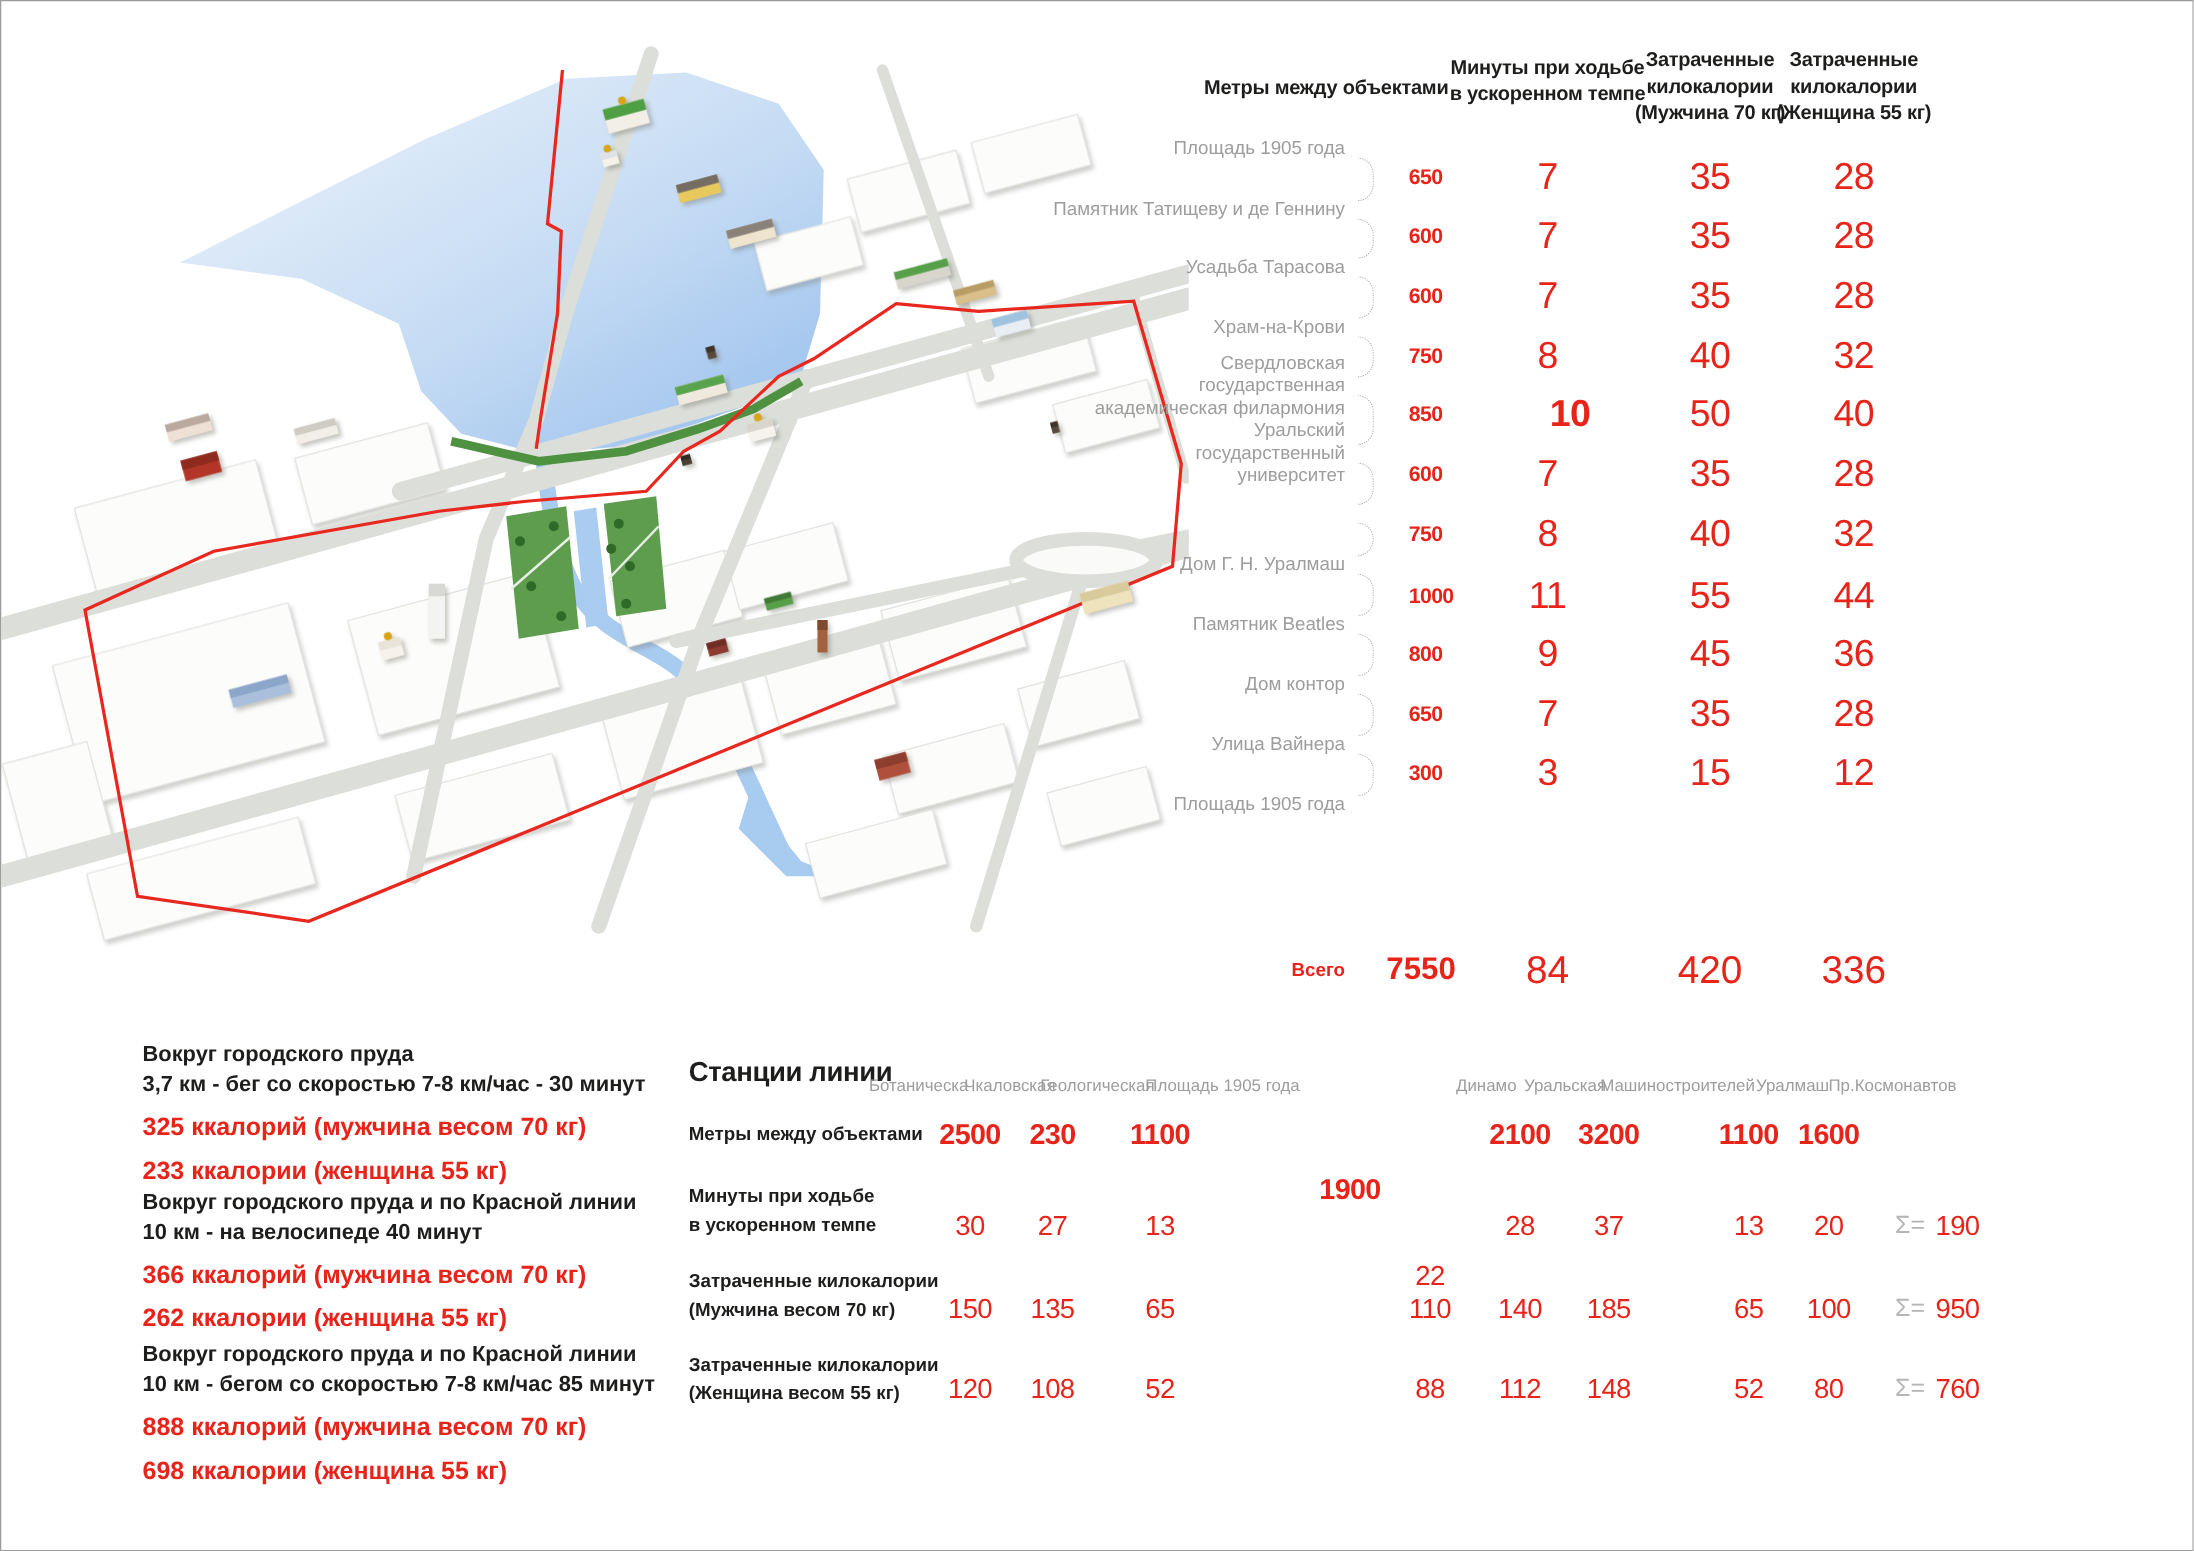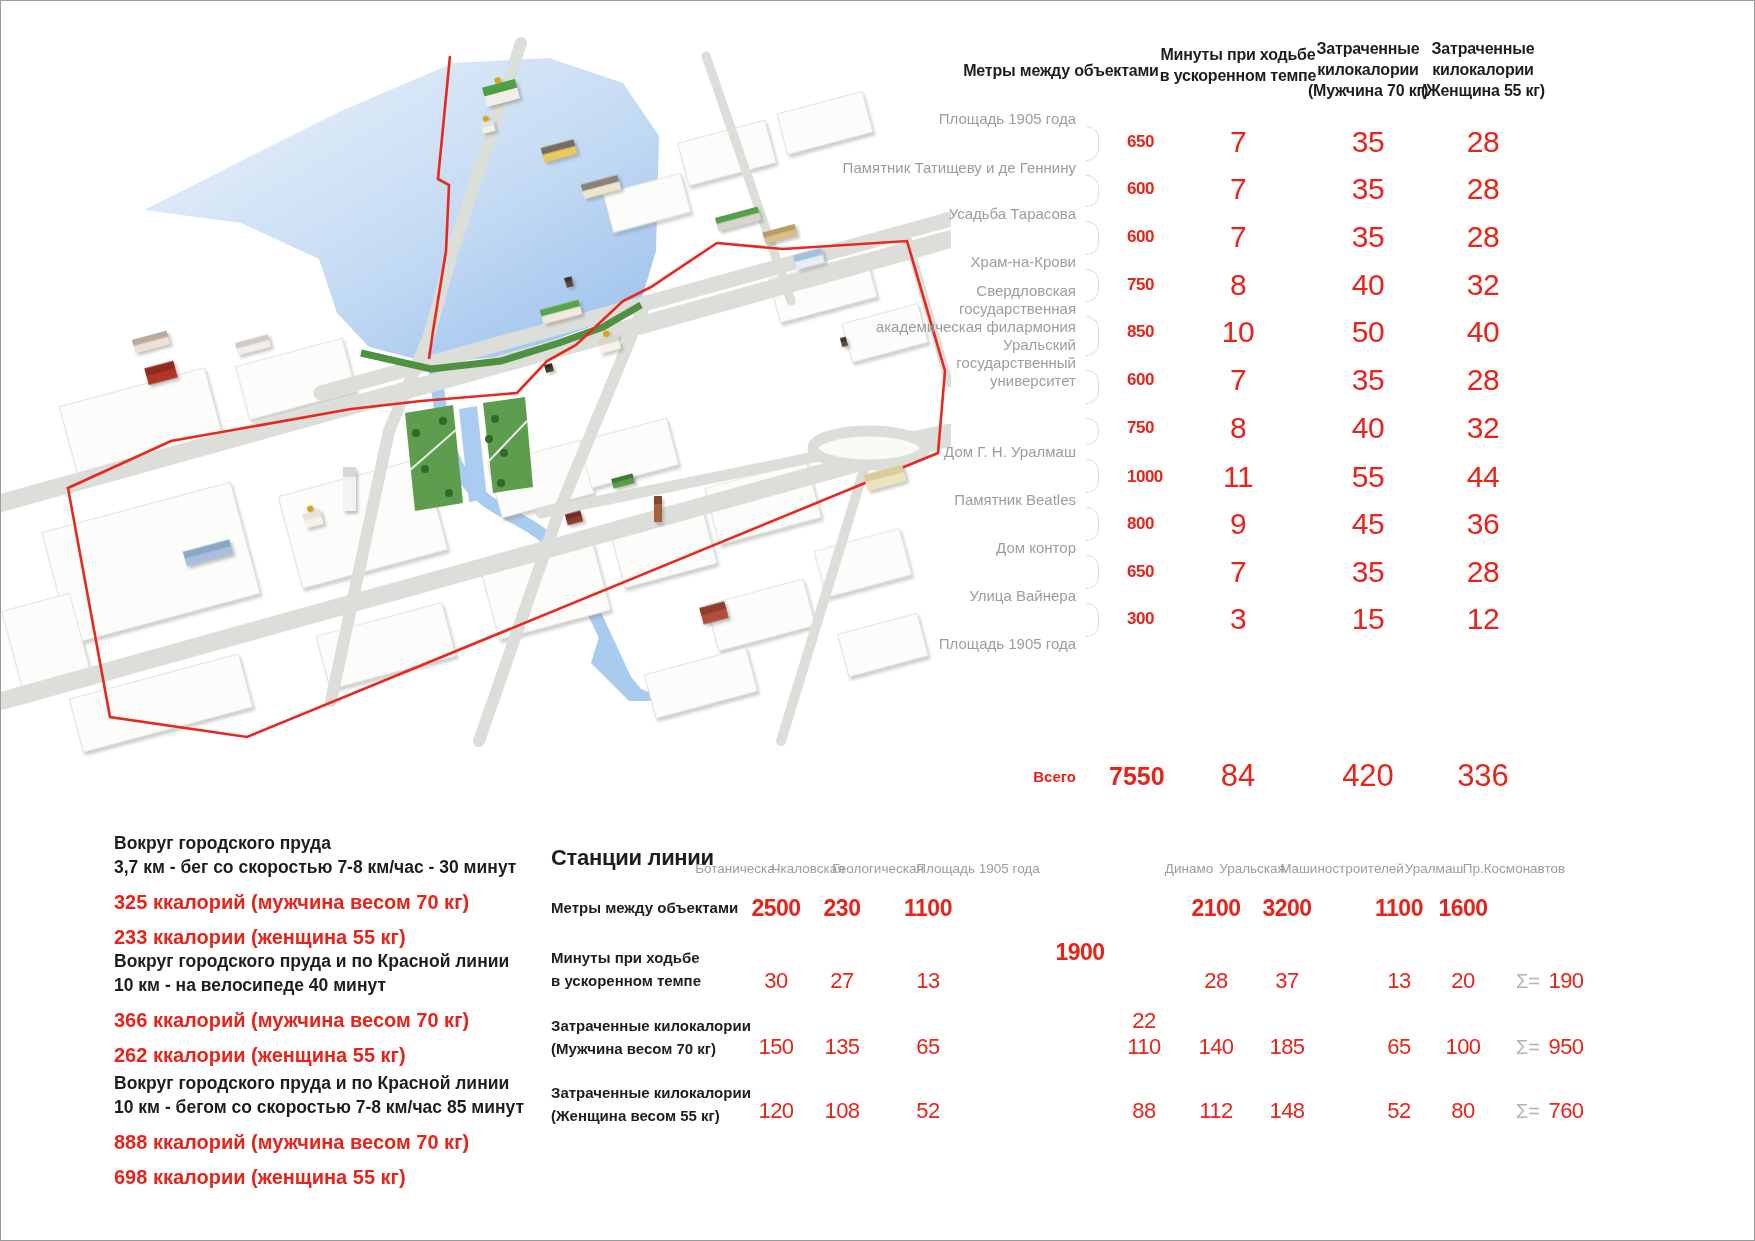--- a/index.html
+++ b/index.html
@@ -269,21 +269,21 @@
         <div class="wt-num" style="left: 692px; top: 188px;">28</div>
         <div class="wt-m" style="top: 236px;">600</div>
         <div class="wt-num" style="left: 447px; top: 236px;">7</div>
         <div class="wt-num" style="left: 577px; top: 236px;">35</div>
         <div class="wt-num" style="left: 692px; top: 236px;">28</div>
         <div class="wt-m" style="top: 284px;">750</div>
         <div class="wt-num" style="left: 447px; top: 284px;">8</div>
         <div class="wt-num" style="left: 577px; top: 284px;">40</div>
         <div class="wt-num" style="left: 692px; top: 284px;">32</div>
         <div class="wt-m" style="top: 331px;">850</div>
-        <div class="wt-num" style="left: 447px; top: 331px;">10</div>
+        <div class="wt-num" style="left: 465px; top: 331px; font-weight: bold;">10</div>
         <div class="wt-num" style="left: 577px; top: 331px;">50</div>
         <div class="wt-num" style="left: 692px; top: 331px;">40</div>
         <div class="wt-m" style="top: 379px;">600</div>
         <div class="wt-num" style="left: 447px; top: 379px;">7</div>
         <div class="wt-num" style="left: 577px; top: 379px;">35</div>
         <div class="wt-num" style="left: 692px; top: 379px;">28</div>
         <div class="wt-m" style="top: 427px;">750</div>
         <div class="wt-num" style="left: 447px; top: 427px;">8</div>
         <div class="wt-num" style="left: 577px; top: 427px;">40</div>
         <div class="wt-num" style="left: 692px; top: 427px;">32</div>

